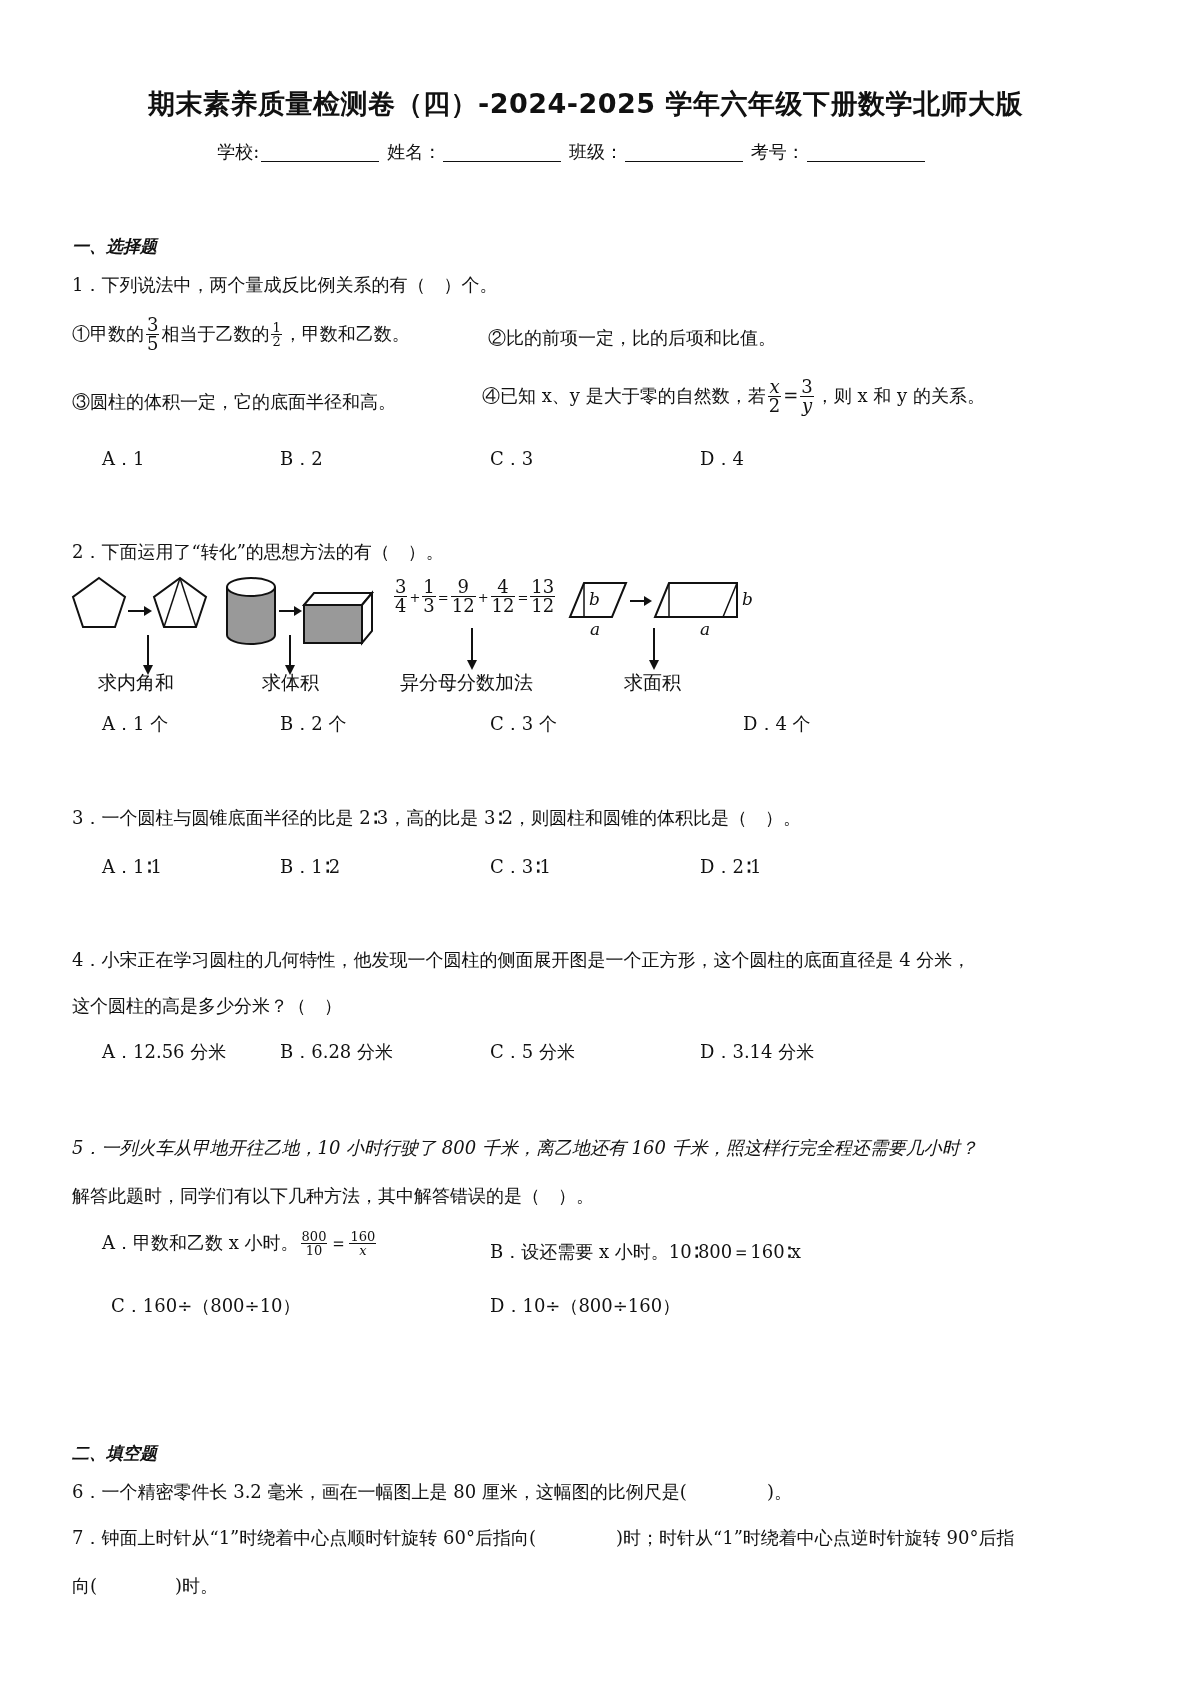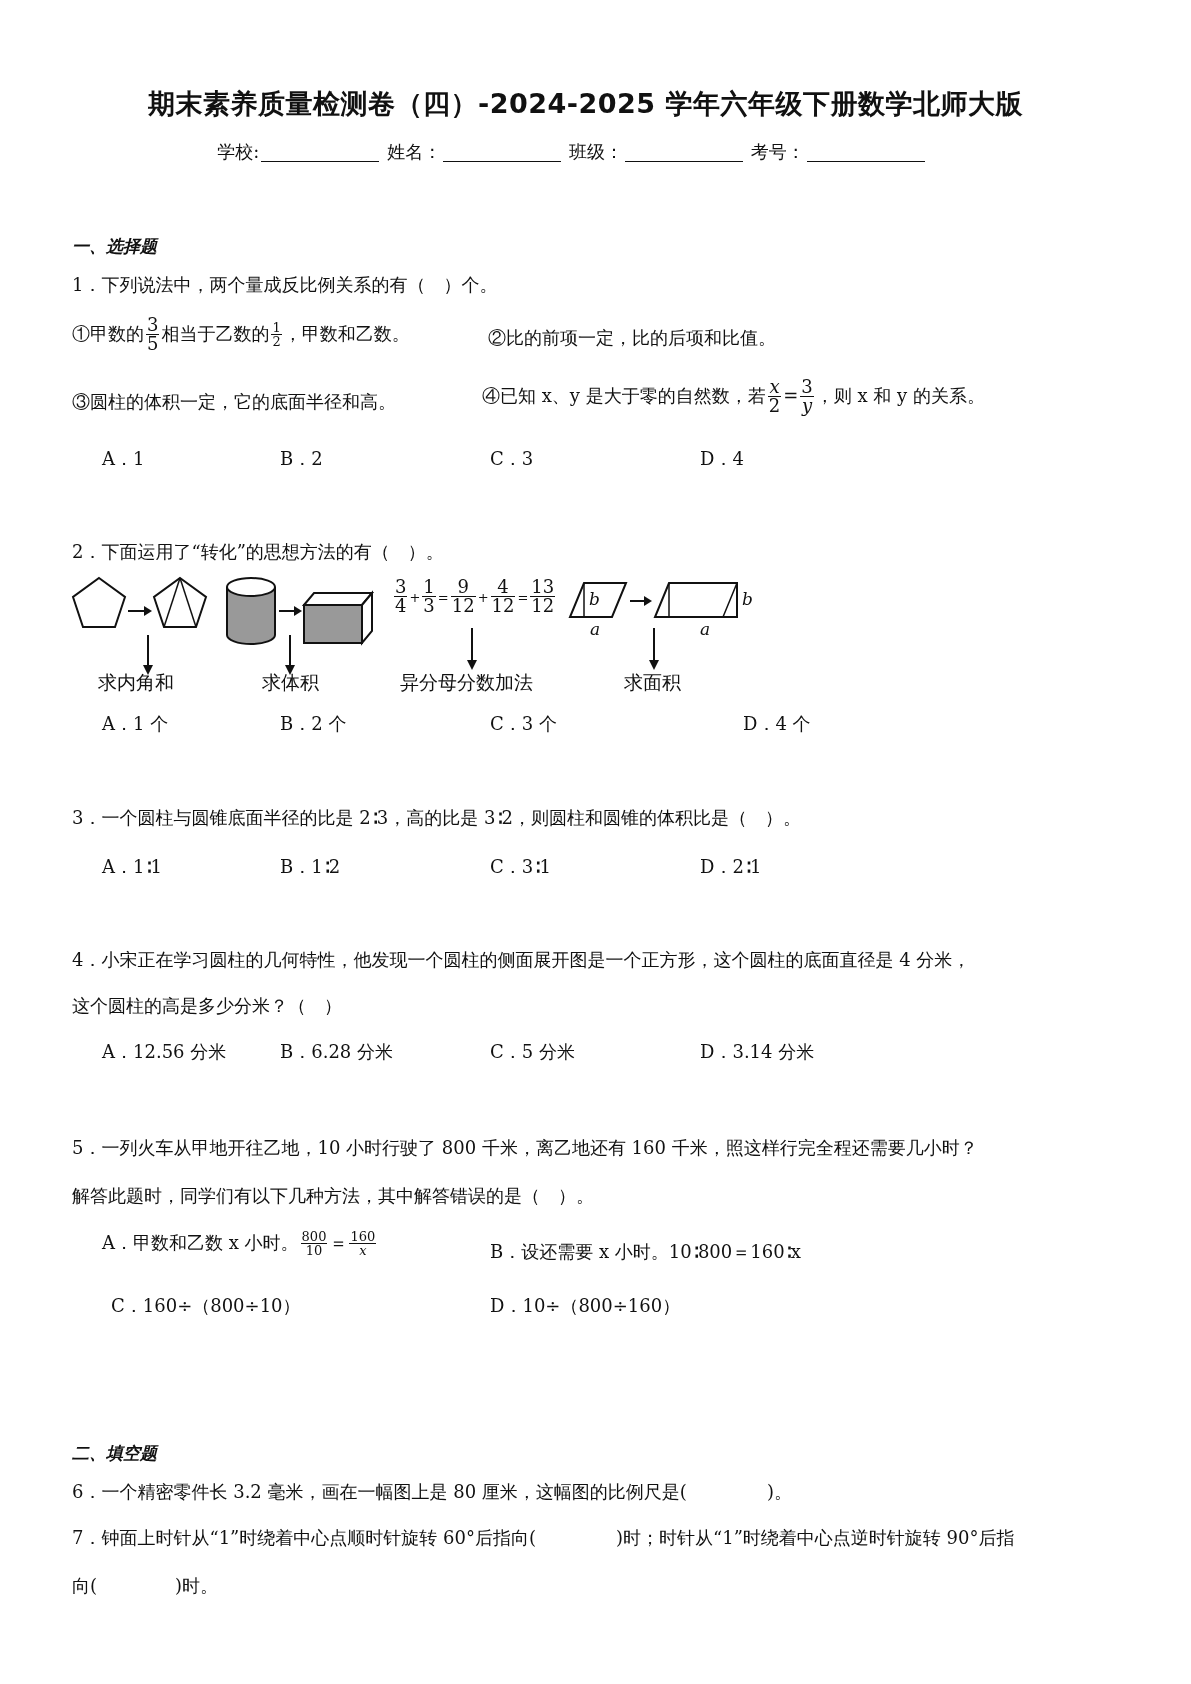--- a/index.html
+++ b/index.html
@@ -125,21 +125,21 @@
 <div class="abs opt" style="left:490px; top:855px;">C．3∶1</div>
 <div class="abs opt" style="left:700px; top:855px;">D．2∶1</div>
 
 <div class="abs q" style="top:948px;">4．小宋正在学习圆柱的几何特性，他发现一个圆柱的侧面展开图是一个正方形，这个圆柱的底面直径是 4 分米，</div>
 <div class="abs q" style="top:994px;">这个圆柱的高是多少分米？（　）</div>
 <div class="abs opt" style="left:102px; top:1040px;">A．12.56 分米</div>
 <div class="abs opt" style="left:280px; top:1040px;">B．6.28 分米</div>
 <div class="abs opt" style="left:490px; top:1040px;">C．5 分米</div>
 <div class="abs opt" style="left:700px; top:1040px;">D．3.14 分米</div>
 
-<div class="abs q" style="top:1136px;">5．一列火车从甲地开往乙地，10 小时行驶了 800 千米，离乙地还有 160 千米，照这样行完全程还需要几小时？</div>
+<div class="abs q" style="top:1136px;font-style:italic;">5．一列火车从甲地开往乙地，10 小时行驶了 800 千米，离乙地还有 160 千米，照这样行完全程还需要几小时？</div>
 <div class="abs q" style="top:1184px;">解答此题时，同学们有以下几种方法，其中解答错误的是（　）。</div>
 <div class="abs opt" style="left:102px; top:1230px;">
   <span>A．甲数和乙数 x 小时。</span><span class="frac small"><span class="n">800</span><span class="d">10</span></span><span>＝</span><span class="frac small"><span class="n">160</span><span class="d italic">x</span></span>
 </div>
 <div class="abs opt" style="left:490px; top:1240px;">B．设还需要 x 小时。10∶800＝160∶x</div>
 <div class="abs opt" style="left:102px; top:1294px;margin-left:9px;">C．160÷（800÷10）</div>
 <div class="abs opt" style="left:490px; top:1294px;">D．10÷（800÷160）</div>
 
 <div class="abs section" style="top:1442px;">二、填空题</div>
 <div class="abs q" style="top:1480px;">

